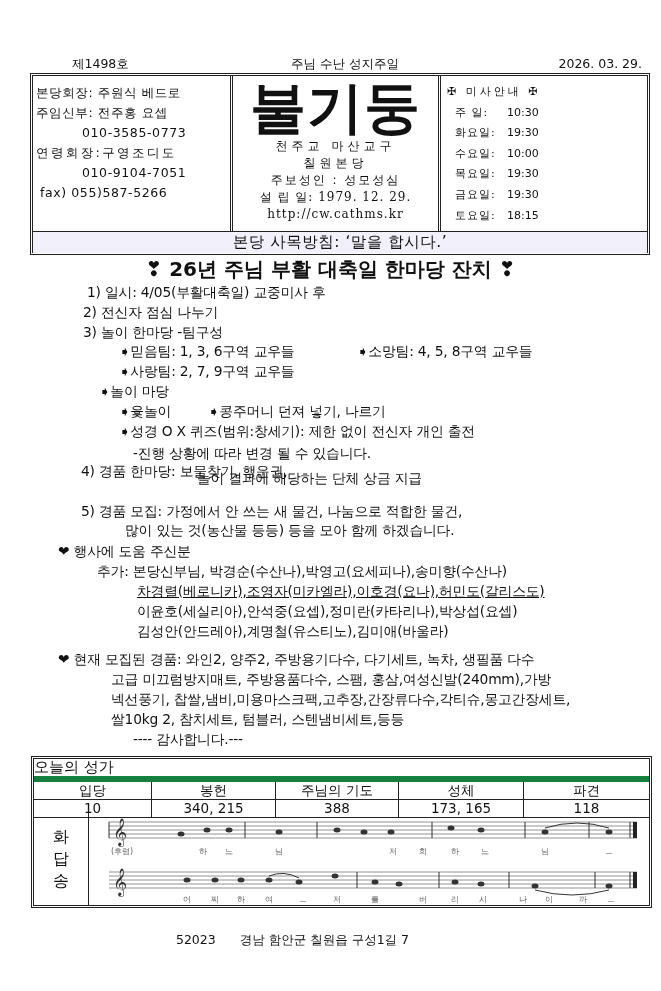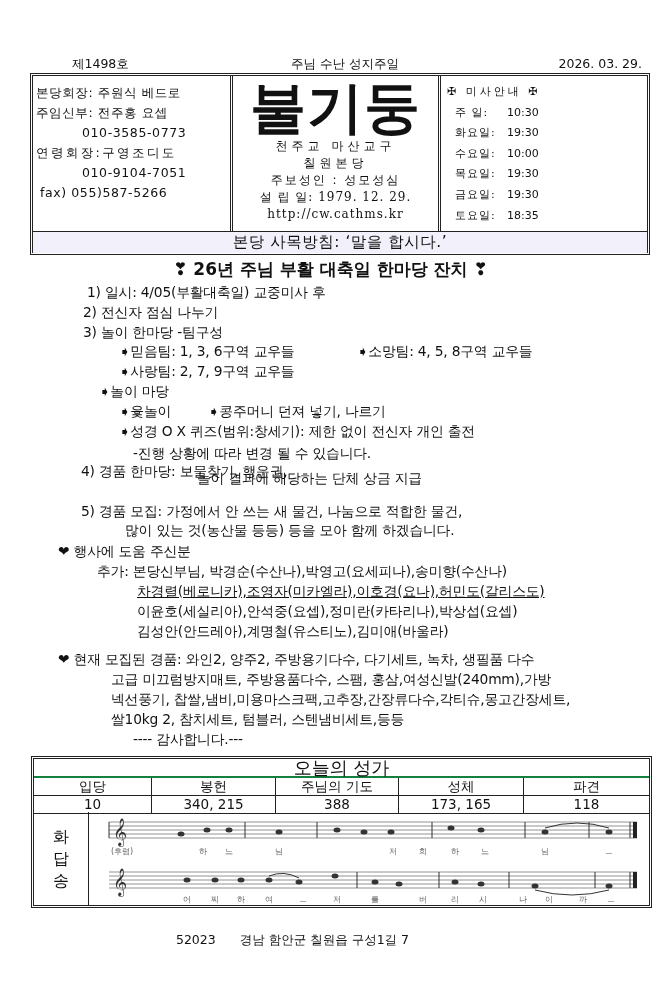--- a/index.html
+++ b/index.html
@@ -25,27 +25,27 @@
     .mid-line.serif { font-family: "DejaVu Serif", serif; letter-spacing: 1px; font-size: 12px; }
 
     .mass-title { letter-spacing: 3px; }
     .mass-row { display: flex; padding-left: 8px; }
     .mass-row .day { width: 52px; letter-spacing: 1px; }
     .mass-row .time { }
 
     .motto { position: absolute; left: 0; top: 155px; width: 614px; height: 21px; border-top: 1.5px solid #222; background: #f2f0fb; text-align: center; font-size: 15.5px; line-height: 21px; letter-spacing: 0.5px; }
 
     
-    .event-title { position: absolute; top: 258px; left: 0; width: 661px; text-align: center; font-size: 17px; font-weight: bold; line-height: 22px; }
+    .event-title { position: absolute; top: 258px; left: 0; width: 661px; text-align: center; font-size: 20px; font-weight: bold; line-height: 22px; }
 
     .line { position: absolute; font-size: 13.8px; line-height: 19px; white-space: nowrap; letter-spacing: -0.2px; }
 
     
     .hymn { position: absolute; left: 31px; top: 756px; width: 621px; height: 152px; border: 3px double #222; box-sizing: border-box; }
-    .hymn-title { height: 17px; border-bottom: 2px solid #15803d; text-align: center; font-size: 18px; line-height: 17px; }
+    .hymn-title { height: 17px; border-bottom: 6px solid #15803d; font-size: 15px; line-height: 17px; }
     .hymn-row { display: flex; height: 17px; border-bottom: 1px solid #222; font-size: 13.5px; line-height: 17px; }
     .hymn-row > div { text-align: center; border-right: 1px solid #222; box-sizing: border-box; }
     .hymn-row > div:last-child { border-right: none; }
     .c1 { width: 118px; } .c2 { width: 124px; } .c3 { width: 123px; } .c4 { width: 125px; } .c5 { flex: 1; }
     .psalm { position: absolute; top: 53px; left: 0; width: 615px; height: 93px; display: flex; }
     .psalm-label { width: 54px; border-right: 1px solid #222; display: flex; flex-direction: column; align-items: center; justify-content: center; font-size: 16px; line-height: 22px; }
     .score { flex: 1; position: relative; }
 
     .footer { position: absolute; top: 932px; left: 0; width: 585px; text-align: center; font-size: 12.5px; }
     .footer span { margin: 0 10px; }
@@ -95,21 +95,21 @@
     <div class="mass-row">
         <span class="day">목요일:</span>
         <span class="time">19:30</span>
       </div>
     <div class="mass-row">
         <span class="day">금요일:</span>
         <span class="time">19:30</span>
       </div>
     <div class="mass-row">
         <span class="day">토요일:</span>
-        <span class="time">18:35</span>
+        <span class="time">18:15</span>
       </div>
   </div>
 
   <div class="motto">본당 사목방침: ‘말을 합시다.’</div>
 </div>
 
 <div class="event-title">❣ 26년 주님 부활 대축일 한마당 잔치 ❣</div>
 
 <div class="line" style="top:283px; left:87px;">1) 일시: 4/05(부활대축일) 교중미사 후</div>
 <div class="line" style="top:303px; left:83px;">2) 전신자 점심 나누기</div>

